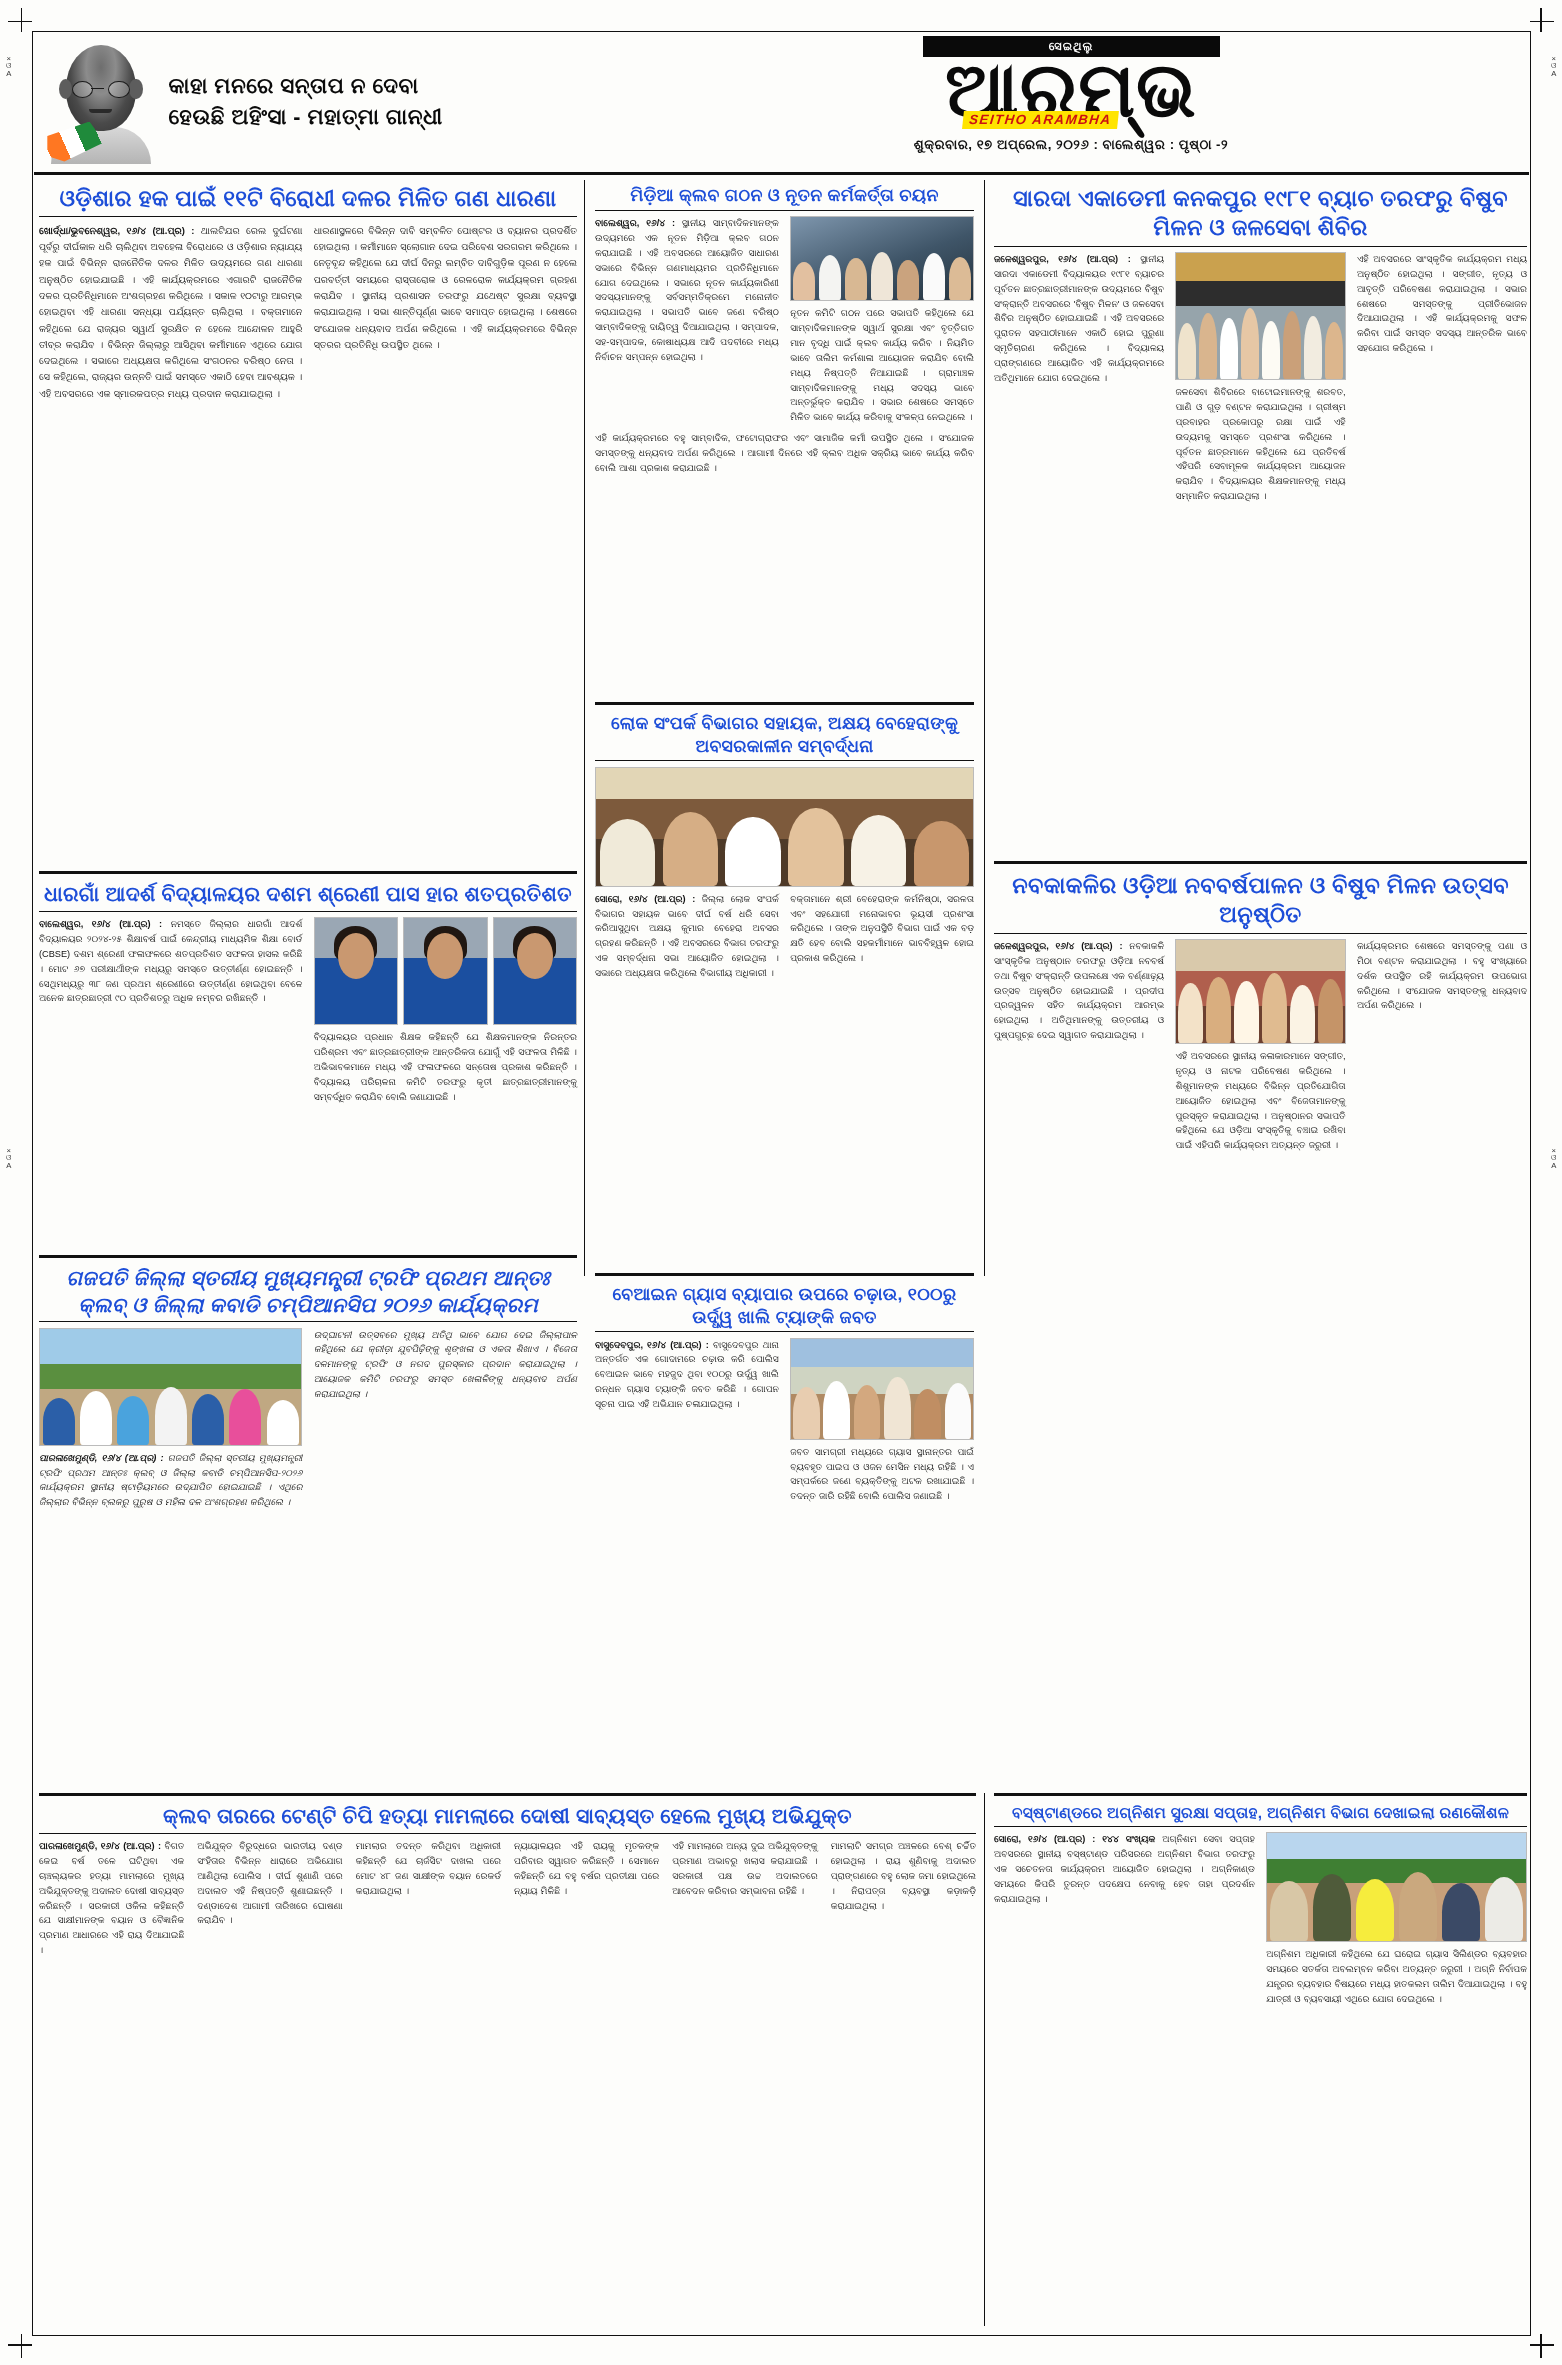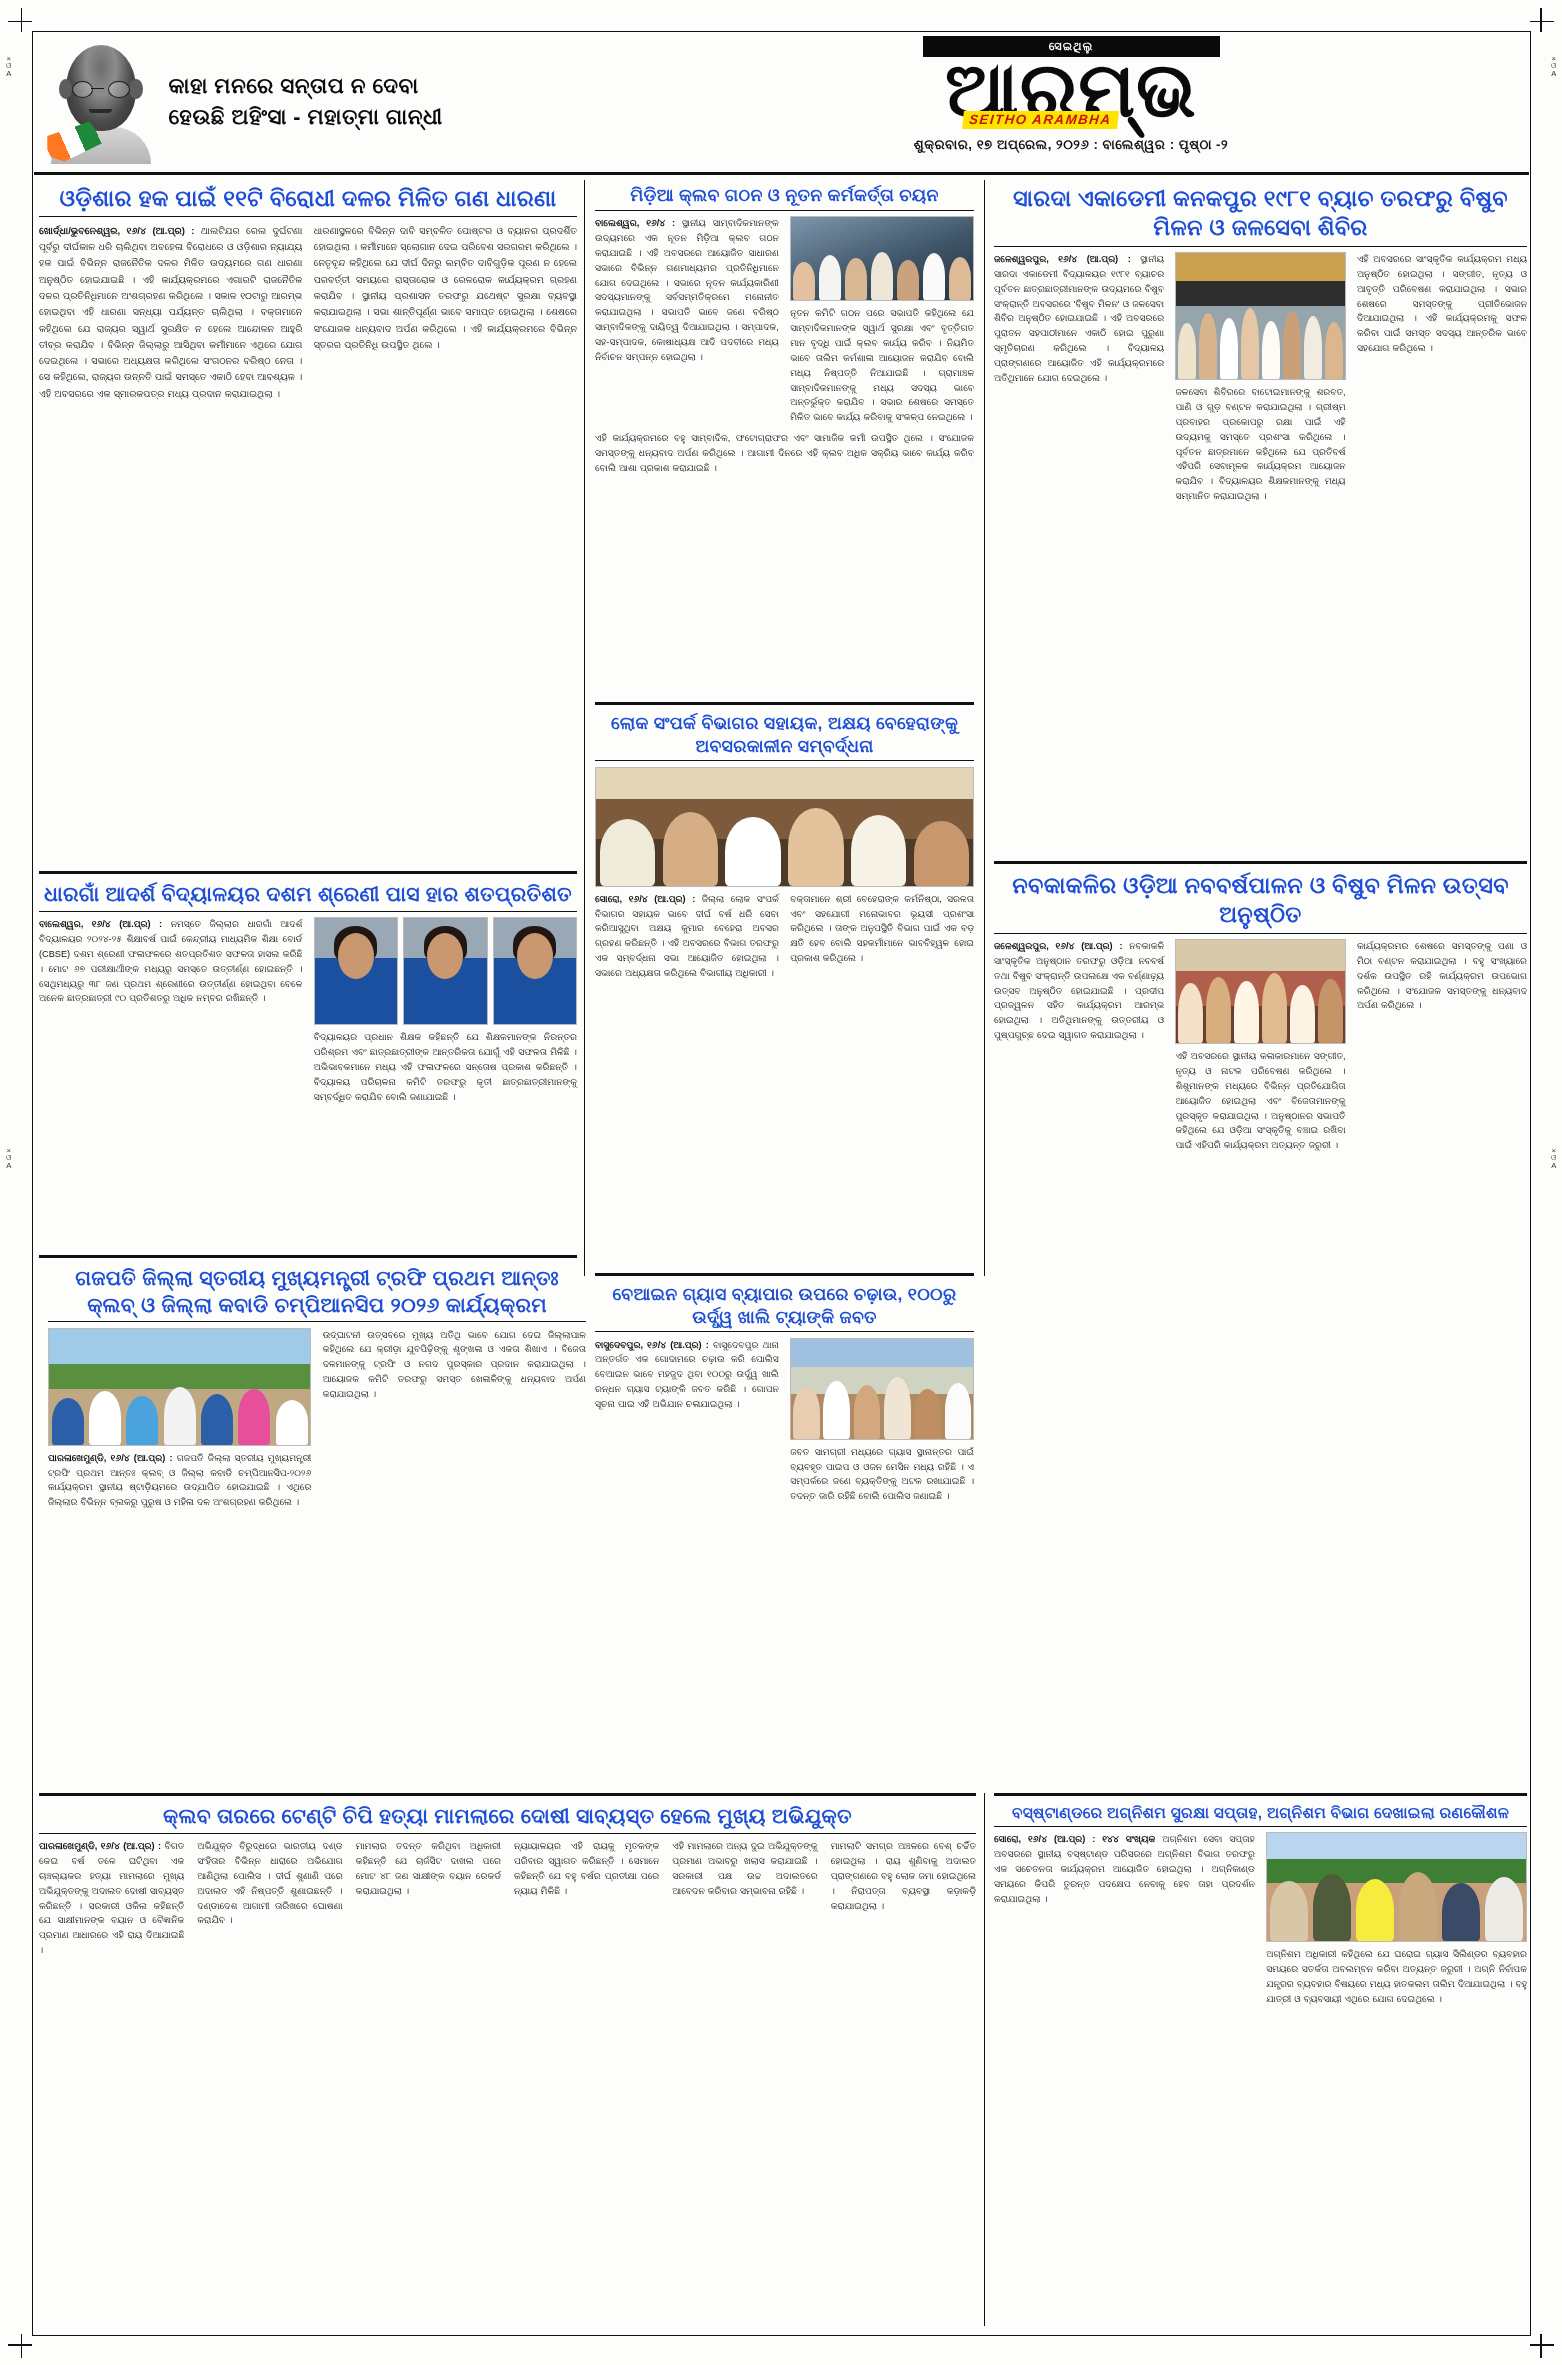--- a/index.html
+++ b/index.html
@@ -525,21 +525,21 @@
       </div>
       <div class="col">
         <div class="body-text tight">କାର୍ଯ୍ୟକ୍ରମର ଶେଷରେ ସମସ୍ତଙ୍କୁ ପଣା ଓ ମିଠା ବଣ୍ଟନ କରାଯାଇଥିଲା । ବହୁ ସଂଖ୍ୟାରେ ଦର୍ଶକ ଉପସ୍ଥିତ ରହି କାର୍ଯ୍ୟକ୍ରମ ଉପଭୋଗ କରିଥିଲେ । ସଂଯୋଜକ ସମସ୍ତଙ୍କୁ ଧନ୍ୟବାଦ ଅର୍ପଣ କରିଥିଲେ ।</div>
       </div>
     </div>
   </div>
 
   <div class="hr-thick" style="left:39px; top:1255px; width:538px;"></div>
   <div class="hr-thick" style="left:595px; top:1273px; width:379px;"></div>
 
-  <div class="band" style="left:48px; top:1261px; width:538px;">
+  <div class="band" style="left:39px; top:1261px; width:538px;font-style:italic;">
     <div class="headline">ଗଜପତି ଜିଲ୍ଲା ସ୍ତରୀୟ ମୁଖ୍ୟମନ୍ତ୍ରୀ ଟ୍ରଫି ପ୍ରଥମ ଆନ୍ତଃ କ୍ଲବ୍ ଓ ଜିଲ୍ଲା କବାଡି ଚମ୍ପିଆନସିପ ୨୦୨୬ କାର୍ଯ୍ୟକ୍ରମ</div>
     <div class="hr-thin" style="position:relative; width:100%; margin-bottom:5.1px;"></div>
     <div class="cols">
       <div class="col">
         <div class="photo ph-g" style="height:118px;">
           <div class="faces">
             <b style="height:40%; background:#2b5fa8;"></b>
             <b style="height:46%; background:#ffffff;"></b>
             <b style="height:42%; background:#4aa3dd;"></b>
             <b style="height:50%; background:#f3f3f3;"></b>

